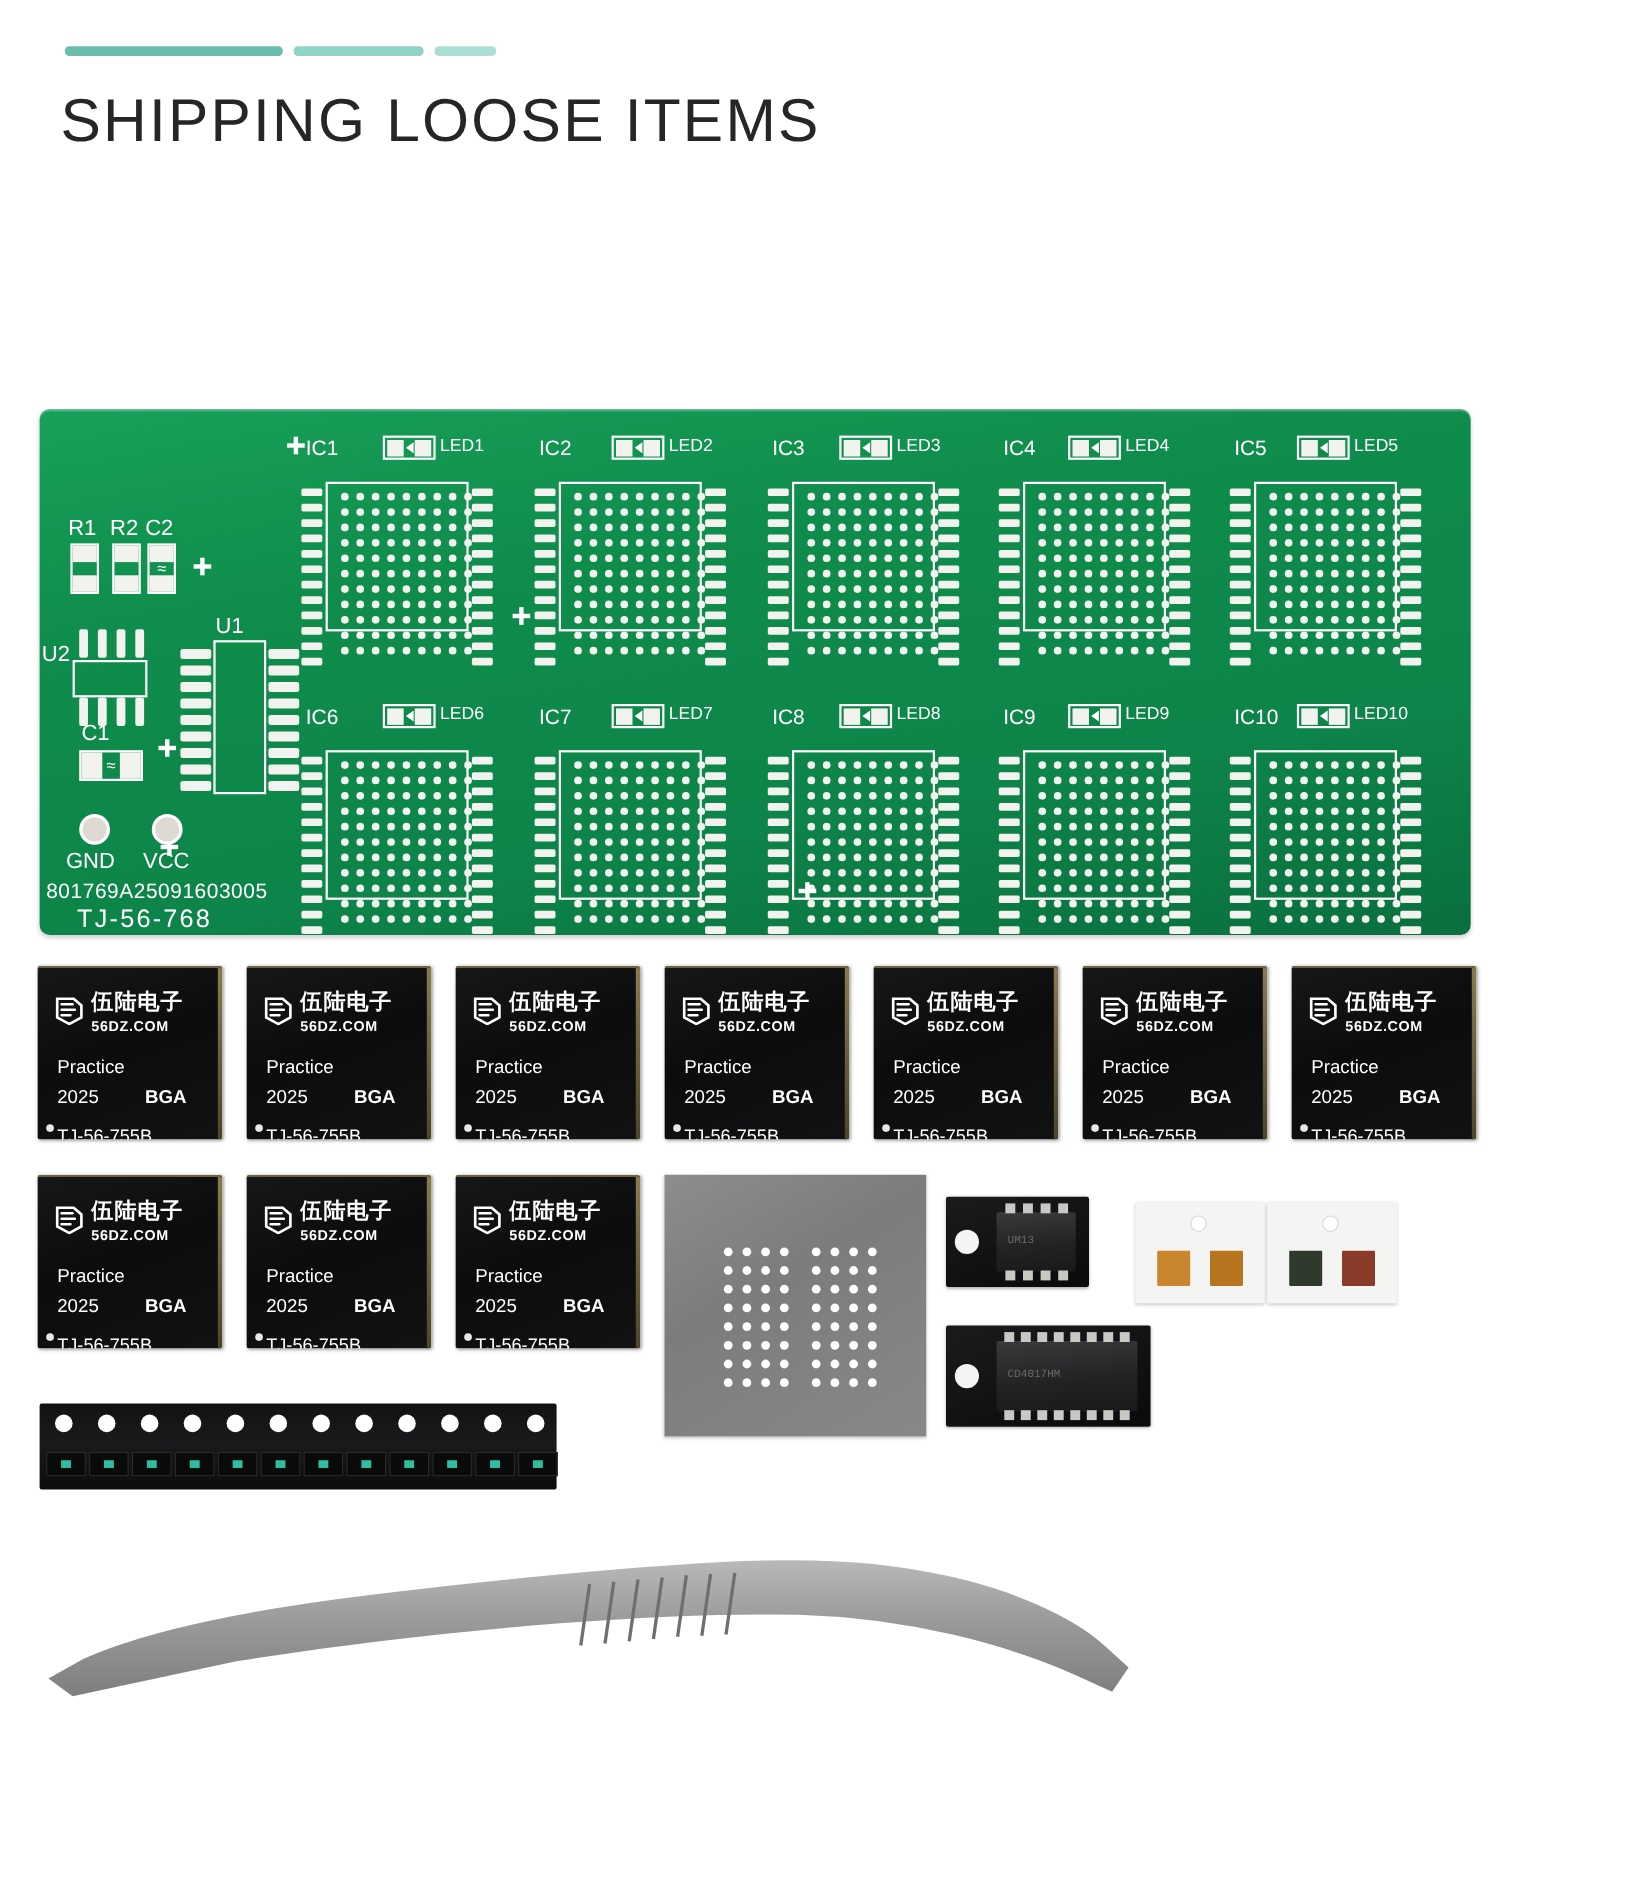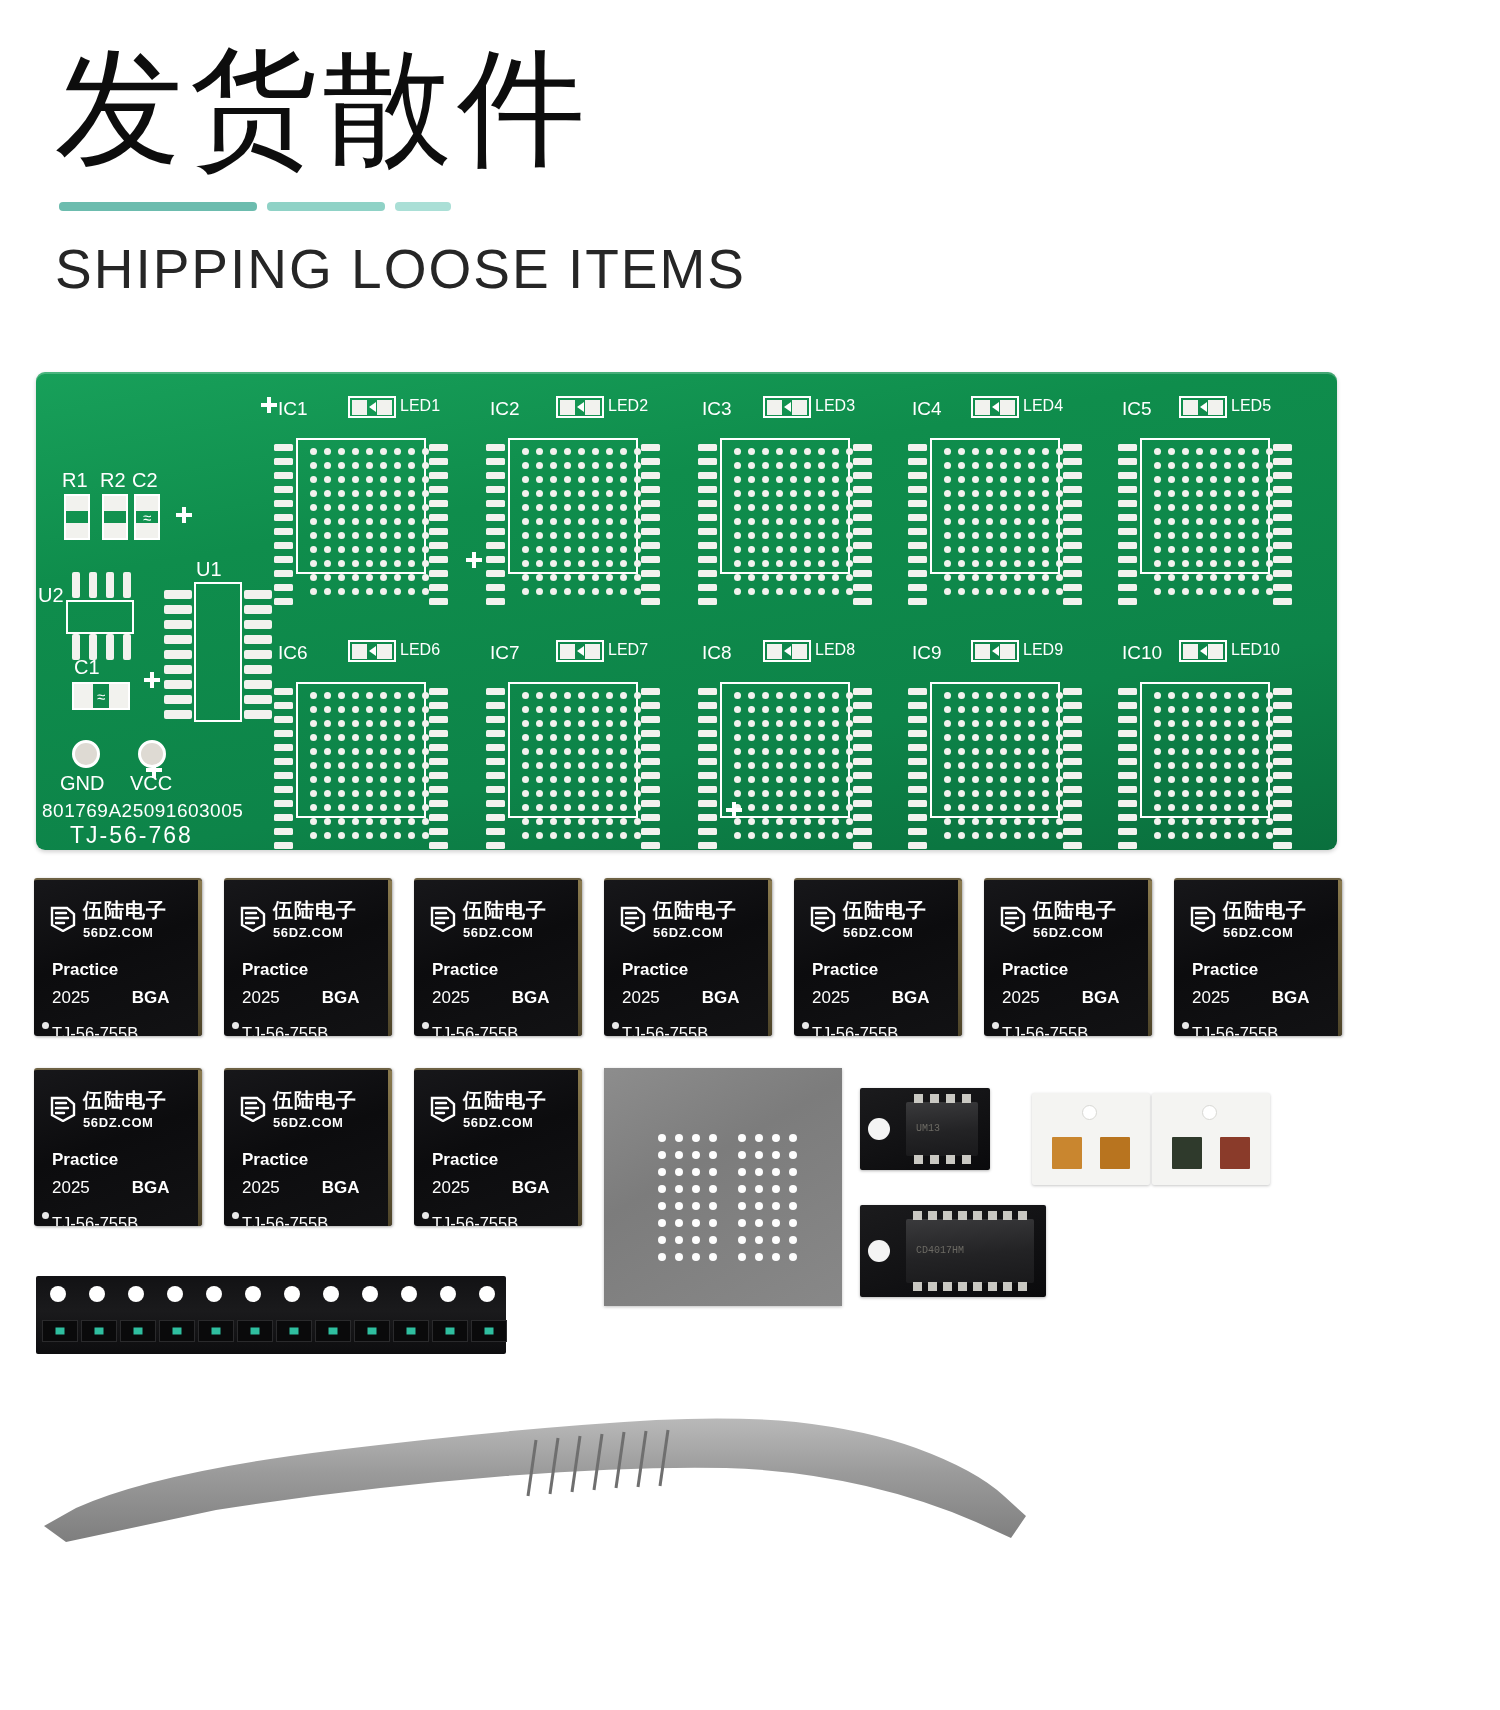--- a/index.html
+++ b/index.html
@@ -109,21 +109,21 @@
   }
   .chip:after {
     content: ""; position: absolute; right: 0; top: 0; bottom: 0; width: 4px;
     background: linear-gradient(to bottom, #8a7a4e, #4d4429);
   }
   .chip-logo { display: flex; align-items: center; gap: 7px; margin: 17px 0 0 16px; }
   .logo-mark { width: 26px; height: 27px; }
   .logo-txt-cn { font-size: 20px; font-weight: bold; letter-spacing: 1px; font-family: "DejaVu Sans", sans-serif; }
   .logo-txt-en { font-size: 13px; font-weight: bold; letter-spacing: .6px; margin-top: 1px; }
   .chip-line { font-size: 17px; margin-left: 18px; }
-  .chip-r1 { margin-top: 20px; font-weight: bold; }
+  .chip-r1 { margin-top: 20px; }
   .chip-r2 { margin-top: 8px; display: flex; gap: 42px; }
   .chip-r2 b { font-weight: bold; }
   .chip-r3 { margin-top: 16px; font-size: 16.5px; }
   .chip-dot { position: absolute; left: 8px; bottom: 7px; width: 7px; height: 7px; border-radius: 50%; background: #e8e8e8; }
 
   
   .stencil {
     position: absolute;
     background: linear-gradient(150deg, #8d8d8d 0%, #7c7c7c 40%, #888888 100%);
     box-shadow: 0 1px 3px rgba(0,0,0,.25);
@@ -167,21 +167,20 @@
   .lt-cell { position: absolute; width: 36px; height: 22px; background: #0a0a0b; border: 1px solid #2a2a2c; top: 44px; }
   .lt-led { position: absolute; left: 50%; top: 50%; transform: translate(-50%,-50%); width: 9px; height: 7px; background: #2fbfa0; }
 
   
   .tweezer { position: absolute; }
 </style>
 </head>
 <body>
 
 <div class="header">
-  <div class="title-cn">发货散件</div>
   <div class="accent-bars">
     <div class="bar bar-1"></div>
     <div class="bar bar-2"></div>
     <div class="bar bar-3"></div>
   </div>
   <div class="title-en">SHIPPING LOOSE ITEMS</div>
 </div>
 
 <div class="pcb">
   <div id="pcb-inner"></div>

